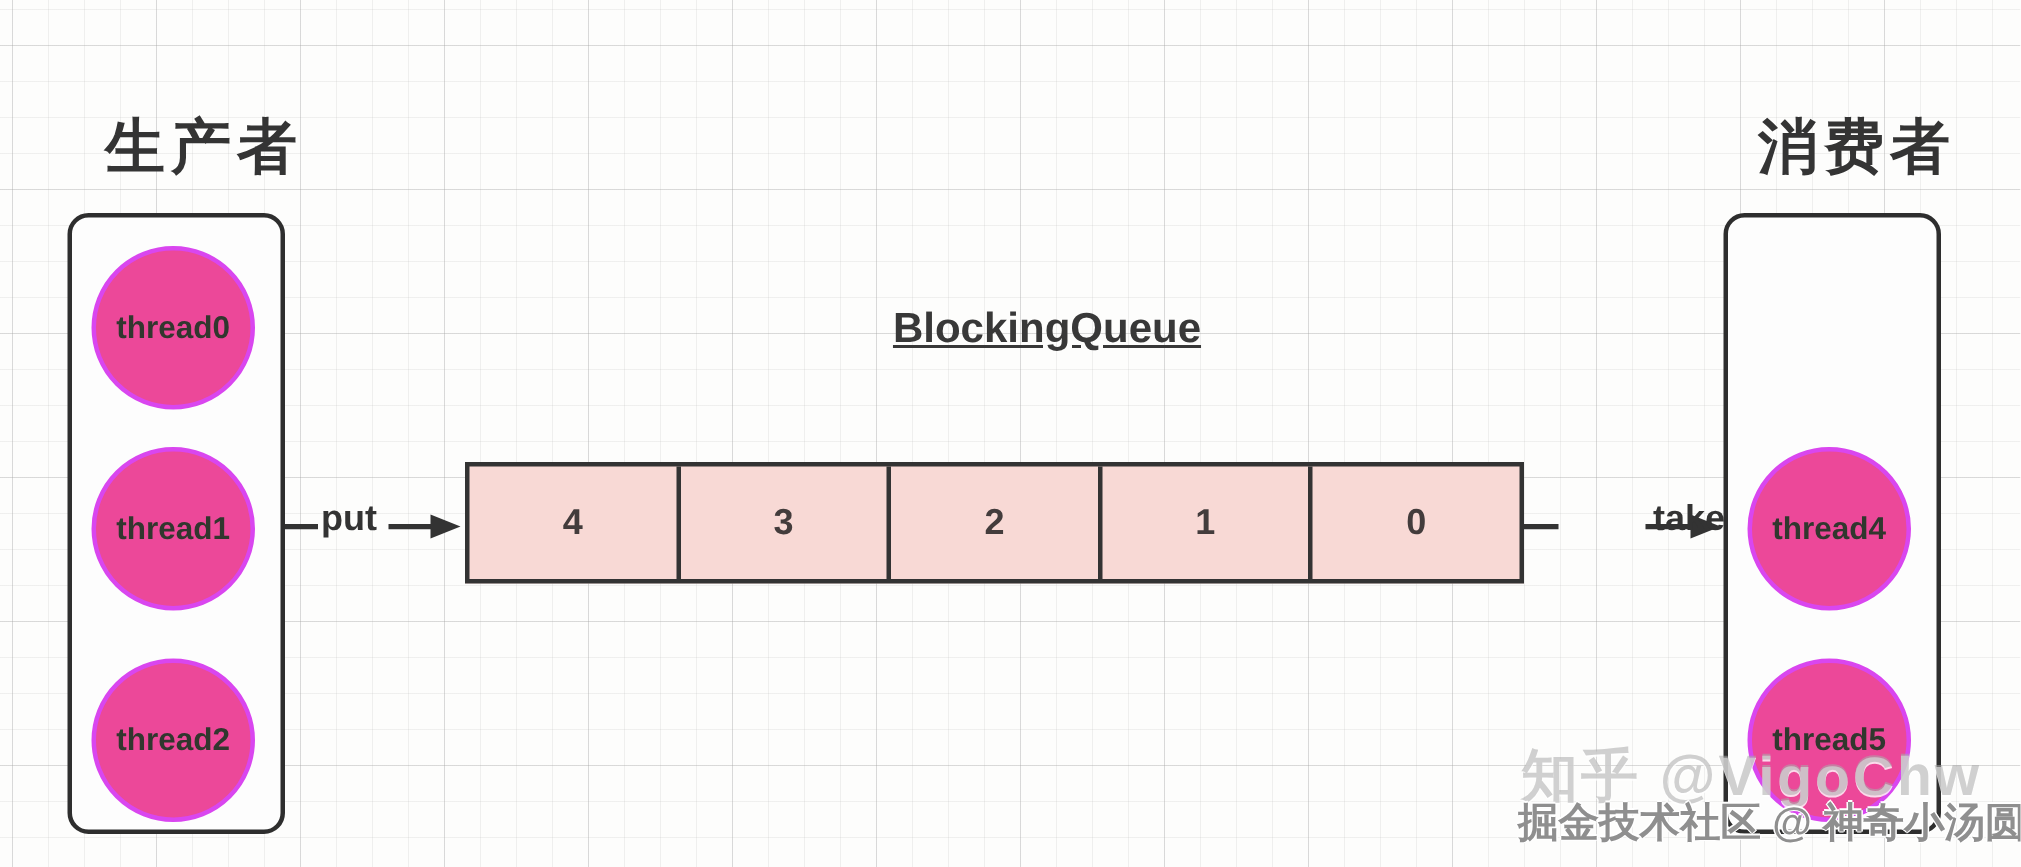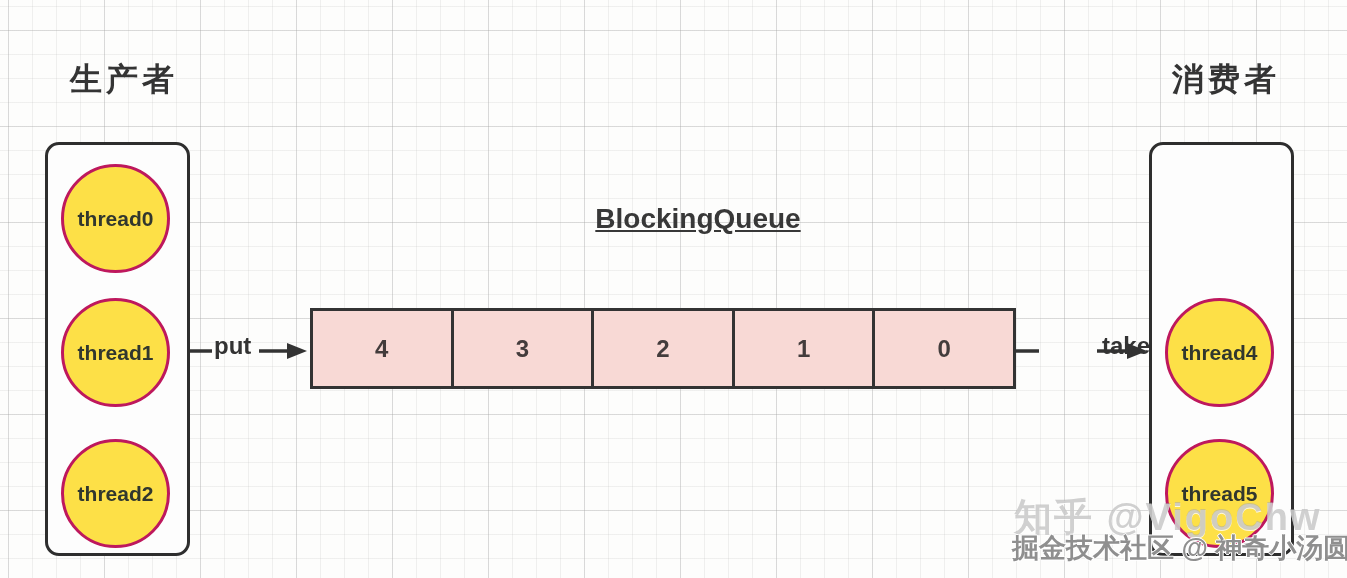--- a/index.html
+++ b/index.html
@@ -14,25 +14,26 @@
       linear-gradient(to right, rgba(160,160,160,0.28) 1px, transparent 1px),
       linear-gradient(to bottom, rgba(160,160,160,0.28) 1px, transparent 1px),
       linear-gradient(to right, rgba(170,170,170,0.16) 1px, transparent 1px),
       linear-gradient(to bottom, rgba(170,170,170,0.16) 1px, transparent 1px);
     background-size: 96px 96px, 96px 96px, 24px 24px, 24px 24px;
     background-position: 8px 30px, 8px 30px, 8px 6px, 8px 6px;
   }
 
   .side-label {
     position: absolute;
-    font-size: 32px;
+    font-size: 40px;
     font-weight: bold;
     color: #343434;
     letter-spacing: 4px;
     white-space: nowrap;
+    margin-top: 12px;
   }
   .producer-label { left: 70px; top: 58px; }
   .consumer-label { left: 1172px; top: 58px; text-align: right; }
 
   .main-title {
     position: absolute;
     left: 698px; top: 203px;
     transform: translateX(-50%);
     font-size: 28px;
     font-weight: bold;
@@ -50,22 +51,22 @@
     border-radius: 14px;
   }
   .producer-box { left: 45px; }
   .consumer-box { left: 1149px; }
 
   .thread-circle {
     position: absolute;
     left: 13px;
     width: 109px; height: 109px;
     border-radius: 50%;
-    background: #fde047;
-    border: 3px solid #be185d;
+    background: #ec4899;
+    border: 3px solid #d946ef;
     display: flex;
     align-items: center;
     justify-content: center;
   }
   .tc-0 { top: 19px; }
   .tc-1 { top: 153px; }
   .tc-2 { top: 294px; }
   .thread-circle span {
     font-size: 21px;
     font-weight: bold;

